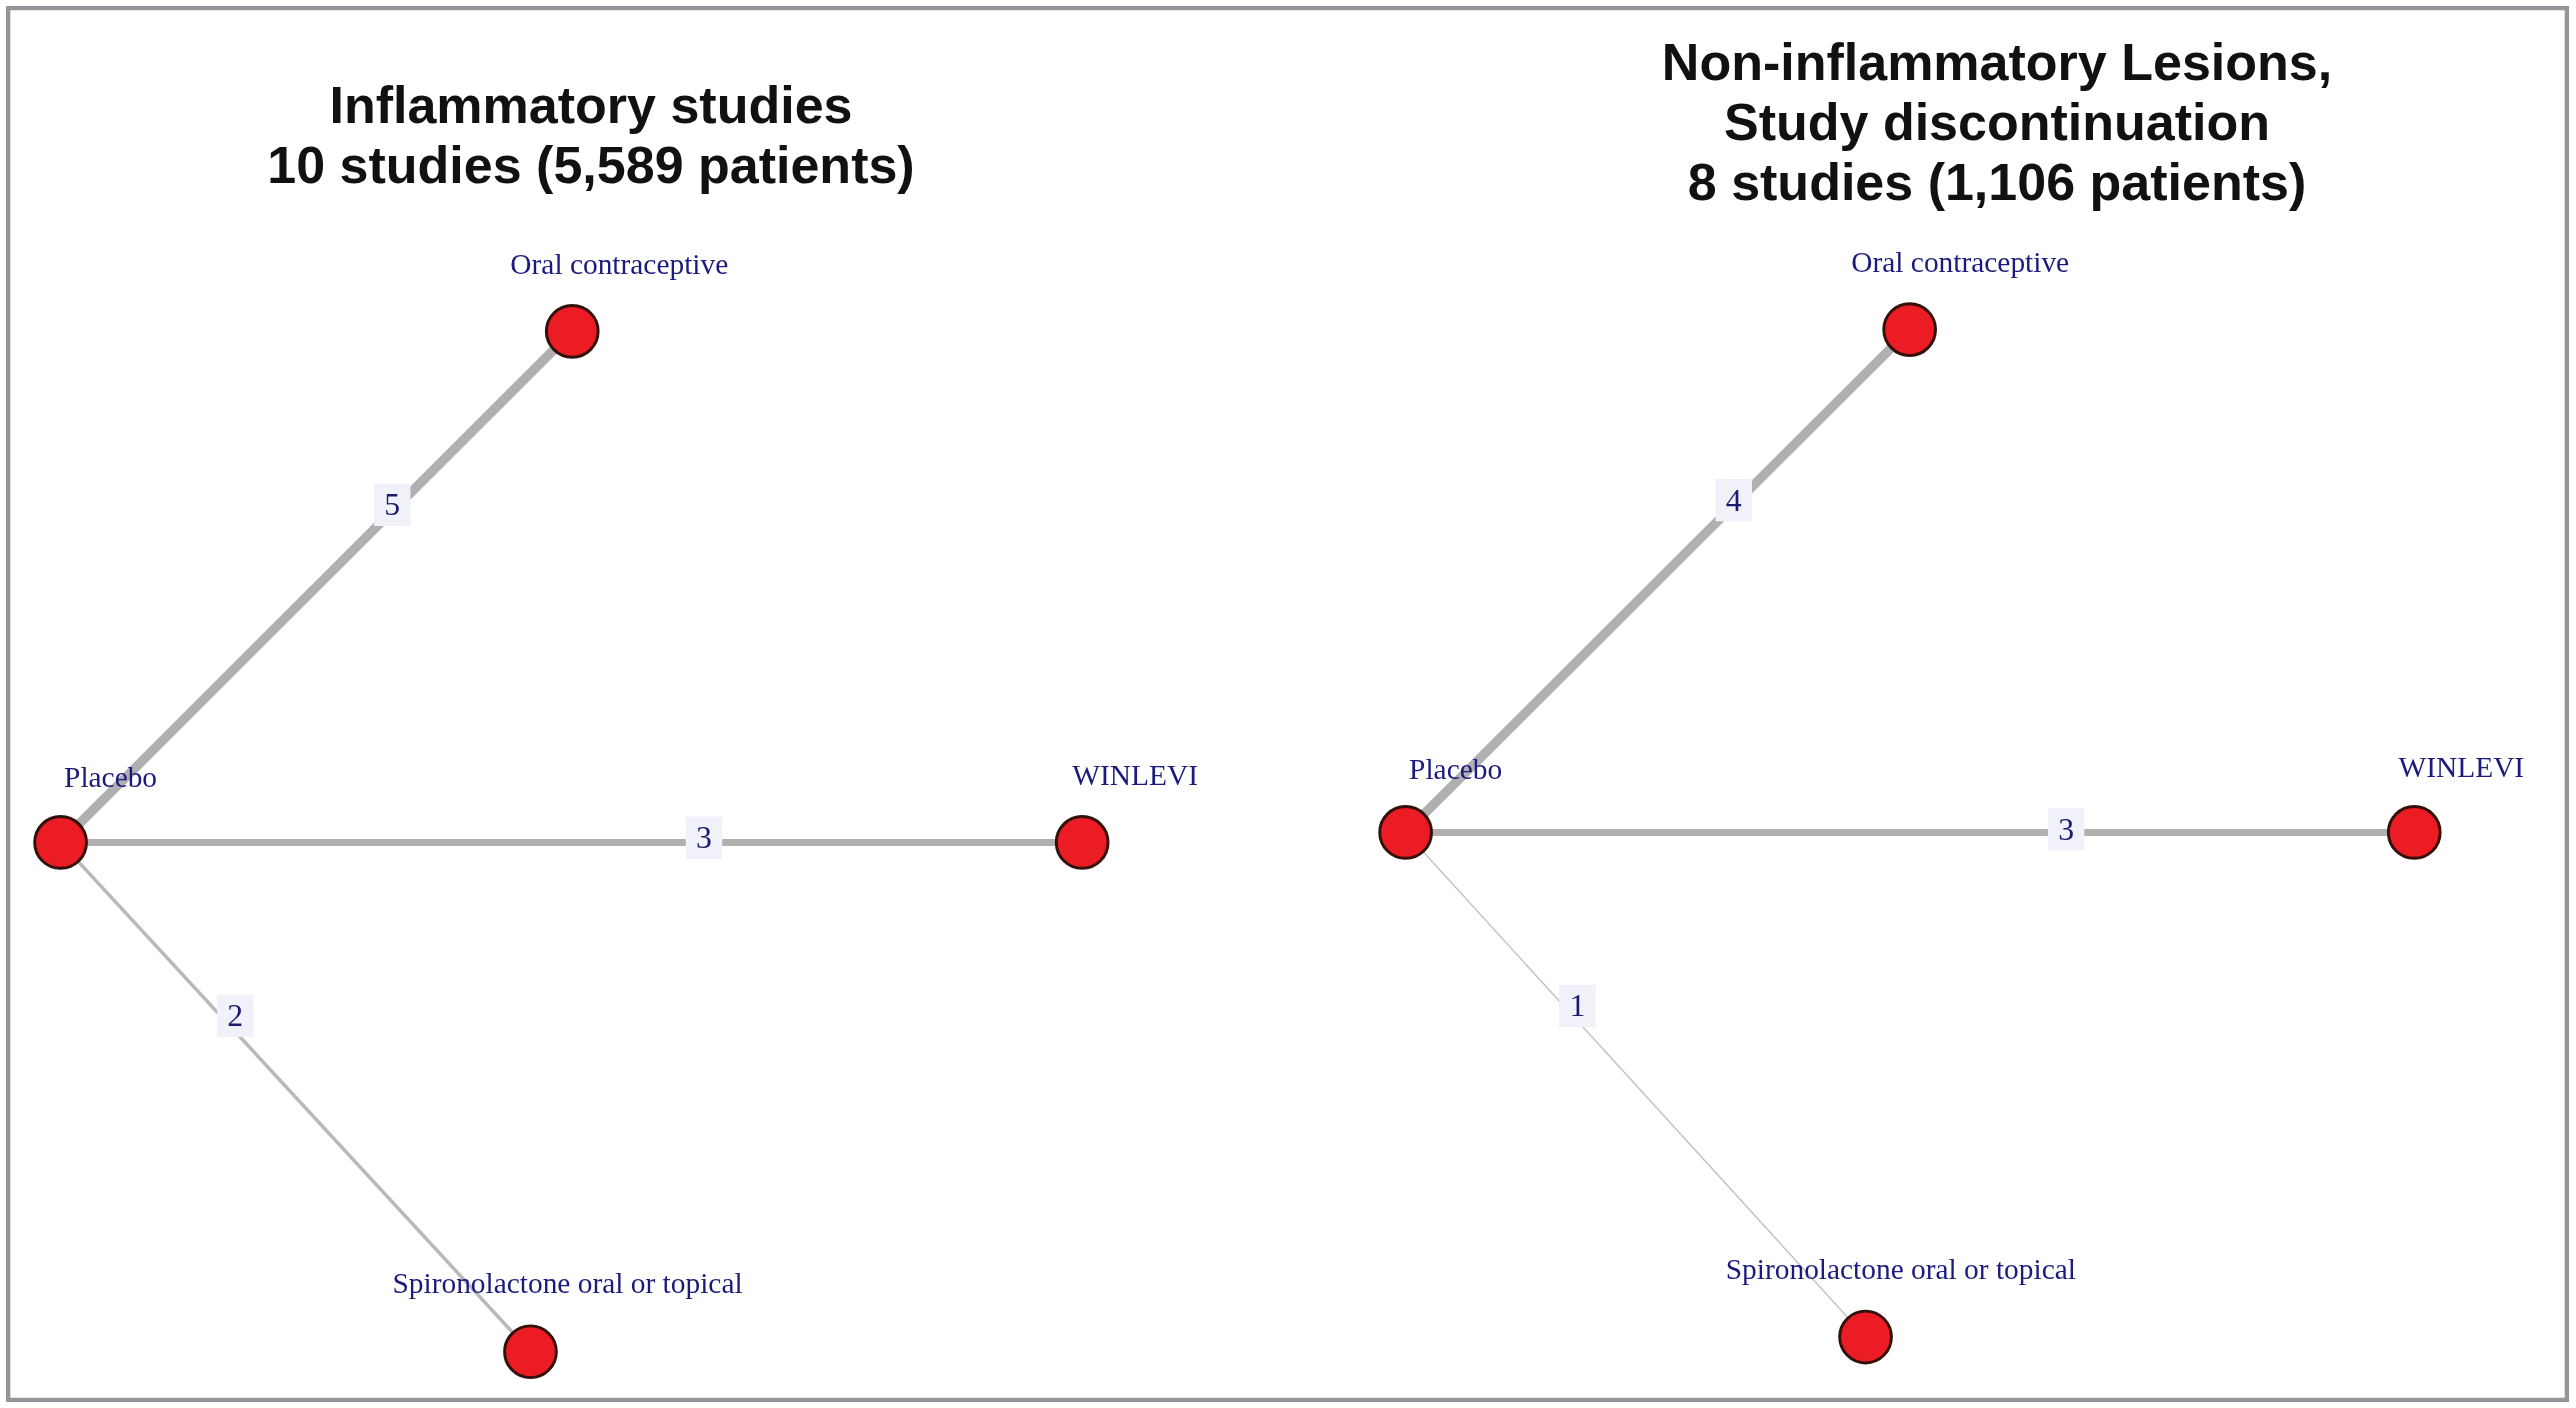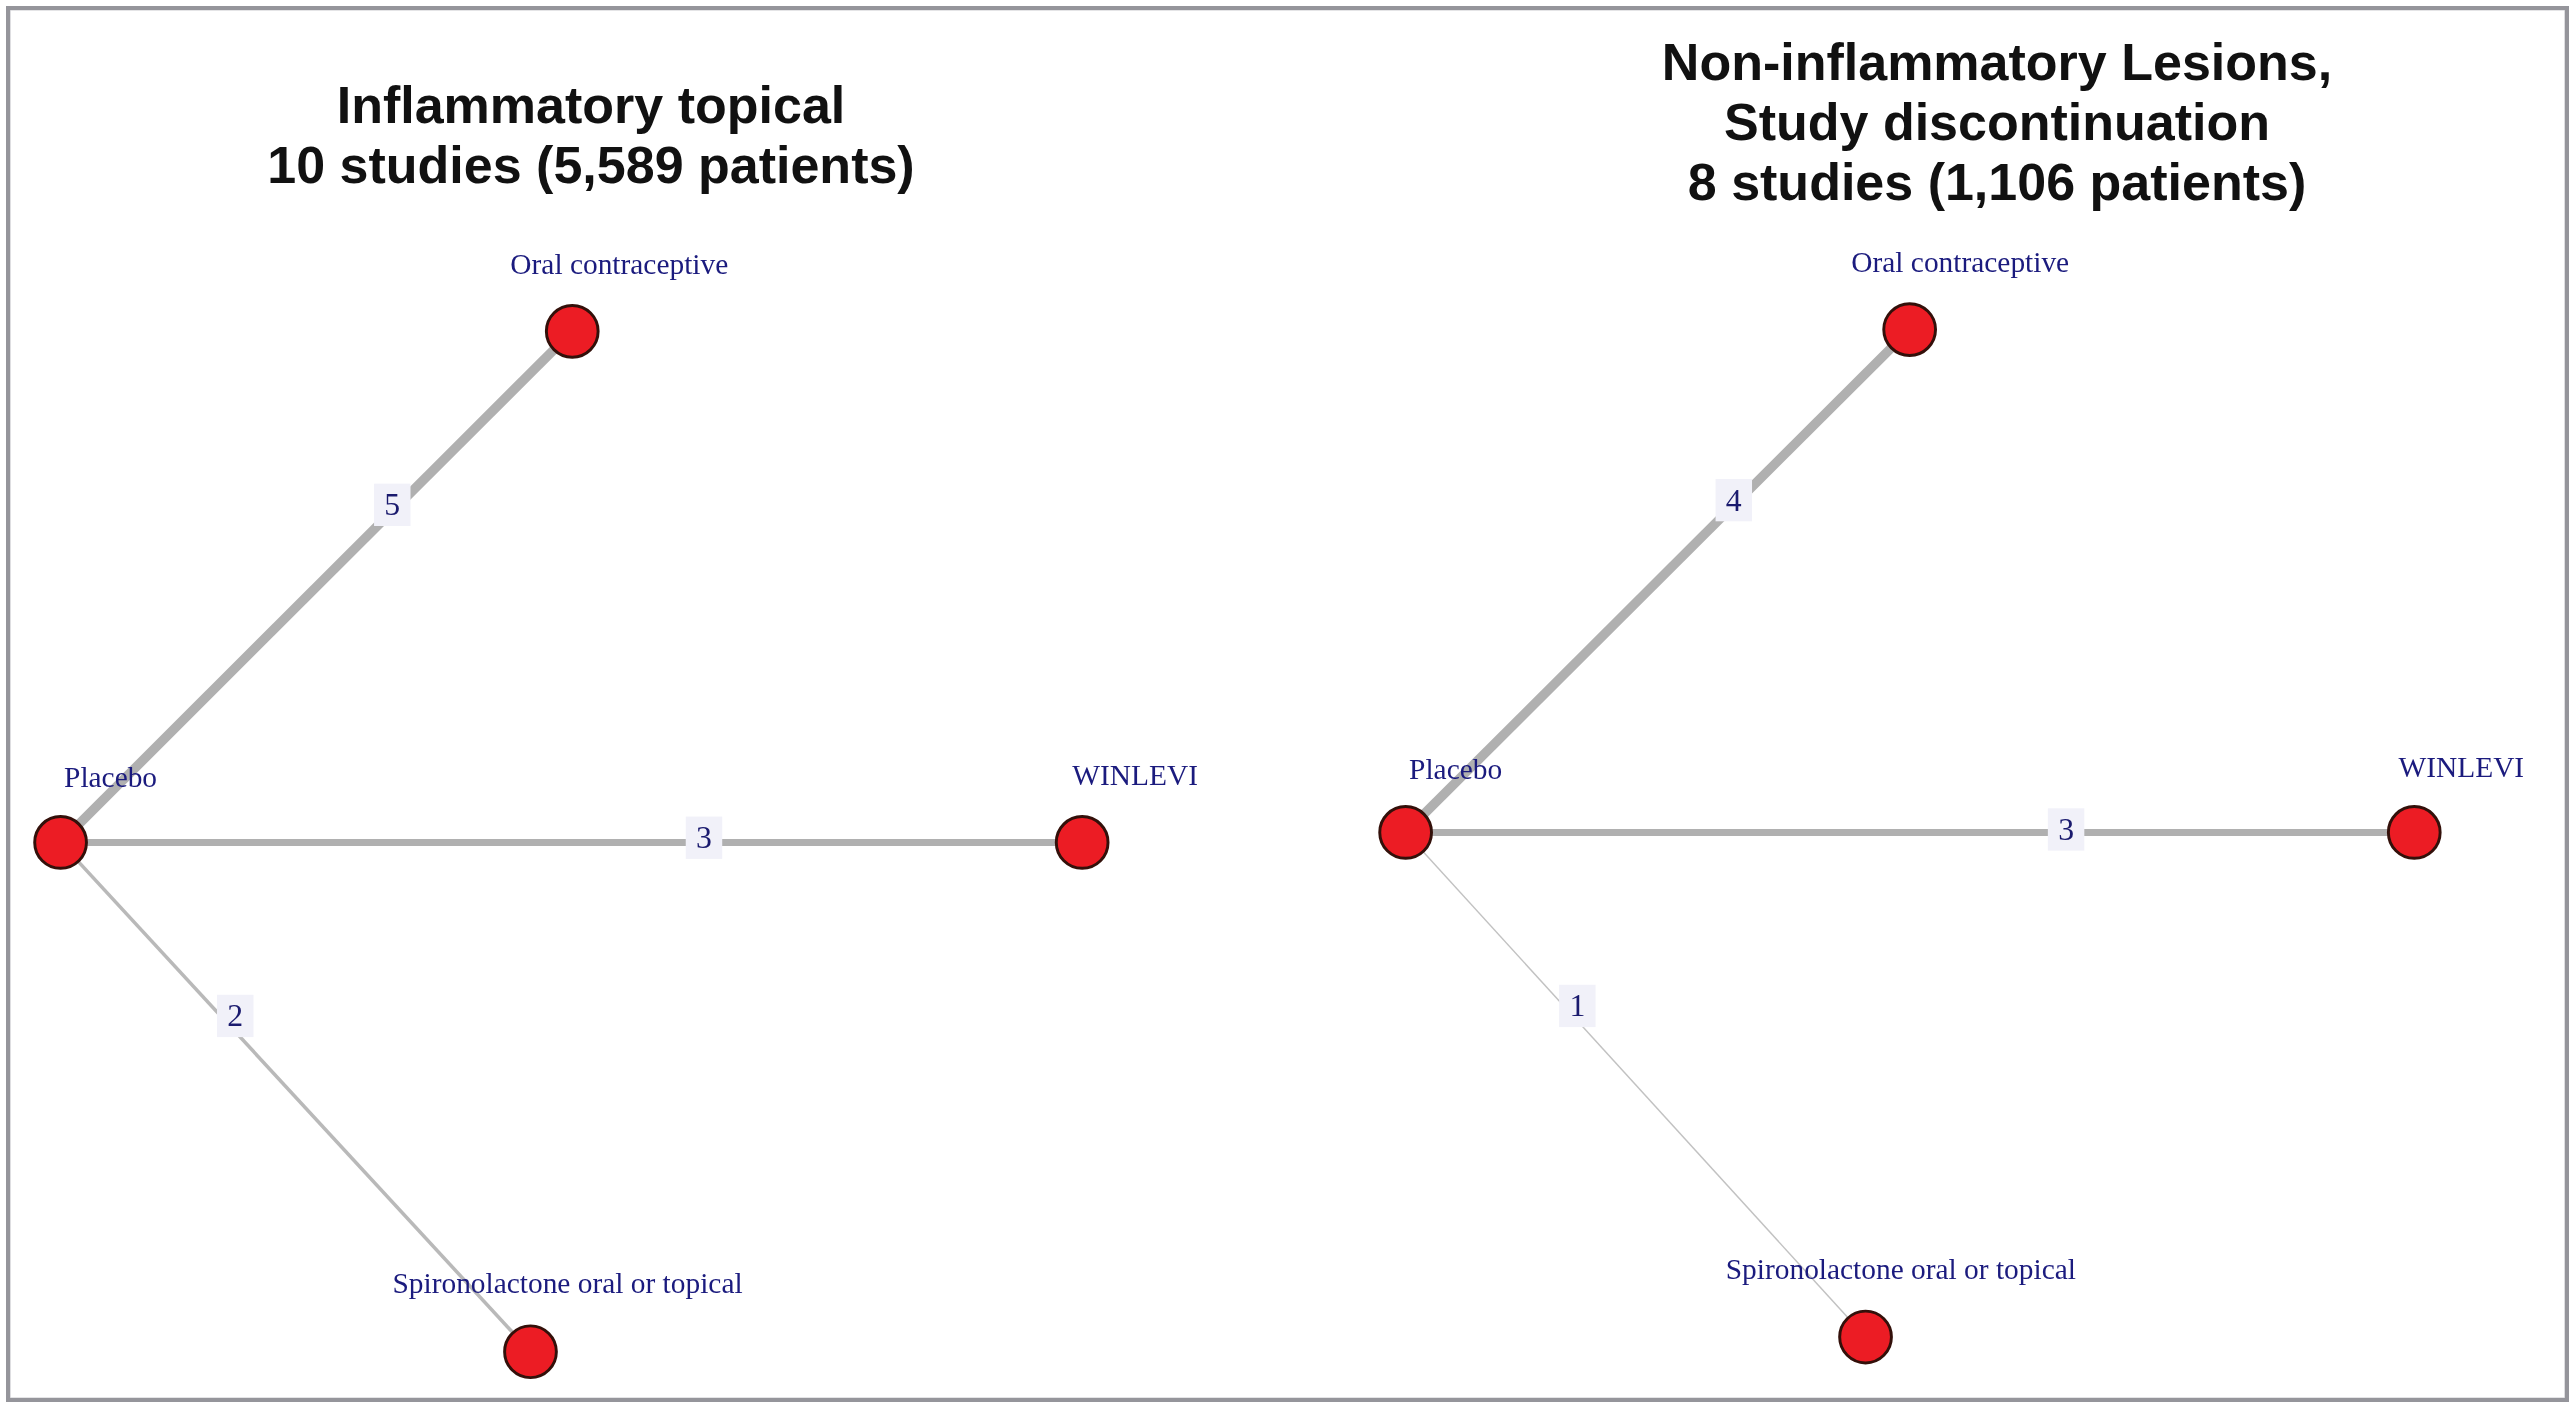--- a/index.html
+++ b/index.html
@@ -96,21 +96,21 @@
         <circle cx="4105" cy="1415" r="44" fill="#ec1c24" stroke="#33100a" stroke-width="5"></circle>
         <circle cx="3172" cy="2273" r="44" fill="#ec1c24" stroke="#33100a" stroke-width="5"></circle>
         <text x="2475" y="1324" class="node-label">Placebo</text>
         <text x="3333" y="462" class="node-label">Oral contraceptive</text>
         <text x="4185" y="1321" class="node-label">WINLEVI</text>
         <text x="3232" y="2174" class="node-label">Spironolactone oral or topical</text>
       </g>
     </svg>
 
   <header class="title title-left">
-    <div>Inflammatory topical</div>
+    <div>Inflammatory studies</div>
     <div>10 studies (5,589 patients)</div>
   </header>
 
   <header class="title title-right">
     <div>Non-inflammatory Lesions,</div>
     <div>Study discontinuation</div>
     <div>8 studies (1,106 patients)</div>
   </header>
 
   <div id="frame"></div>

